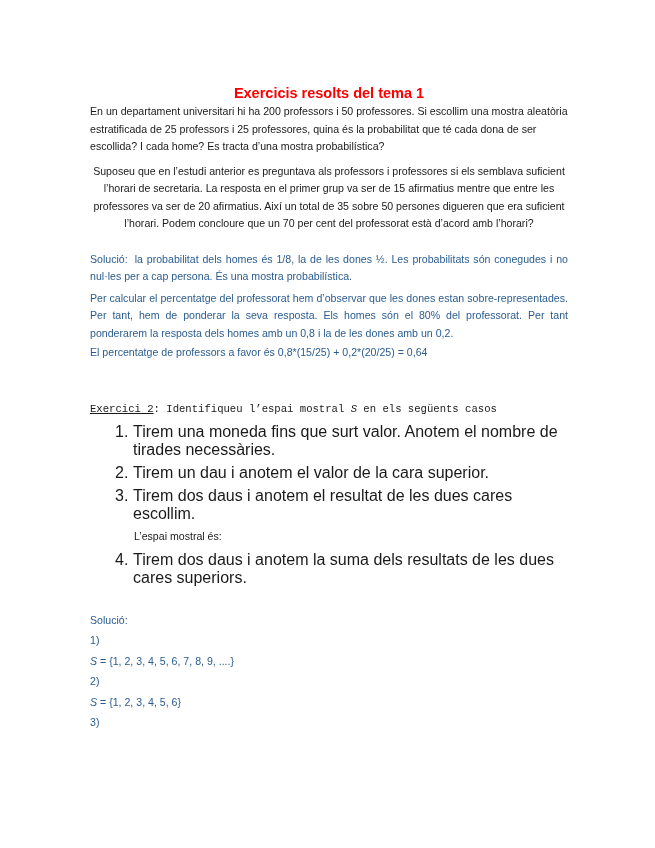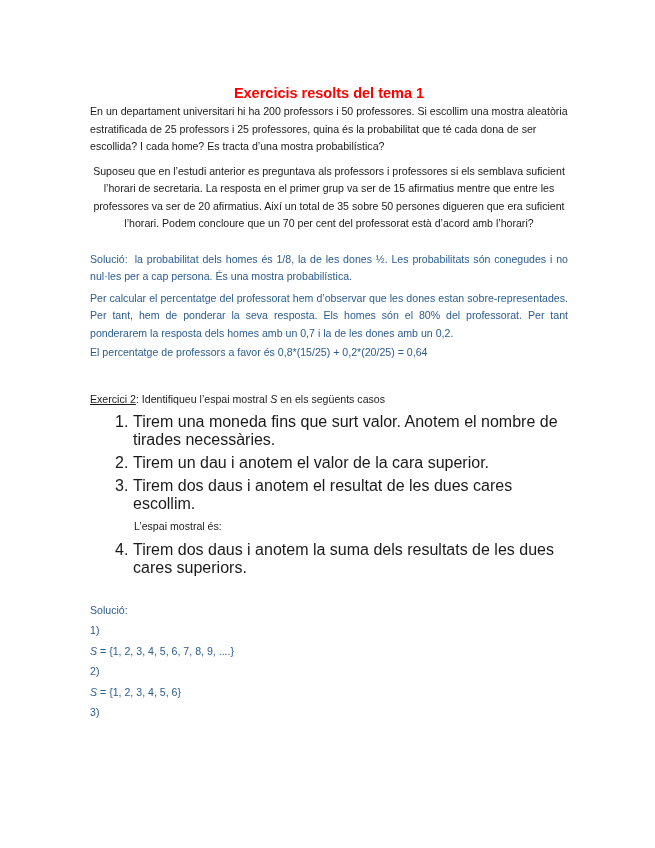--- a/index.html
+++ b/index.html
@@ -27,42 +27,42 @@
   p { margin: 0; font-size: 10.6px; line-height: 17.5px; }
   .u { text-decoration: underline; }
   .ex1-heading { margin-top: 19px; font-weight: normal; }
   .p2 { margin-top: 7px; text-align: center; }
   .blue { color: var(--solution_blue, #2b5c8f); }
   .justify { text-align: justify; }
   .sol-label { padding-right: 7px; }
   .sol1 { margin-top: 18px; }
   .sol2 { margin-top: 4px; }
   .sol3 { margin-top: 2px; }
-  .ex2-heading { margin-top: 29px; }
+  .ex2-heading { margin-top: 39px; font-family: Liberation Mono, monospace; }
   .symbol-s { font-style: italic; }
   .li { display: flex; margin-top: 5px; }
   .li .num { flex: 0 0 18px; margin-left: 25px; }
   .li .li-text { flex: 1 1 auto; }
   .note { margin-top: 5px; margin-left: 44px; }
   .sol2-label { margin-top: 25px; }
   .case { margin-top: 3px; }
 </style>
 </head>
 <body>
 
 <div class="page">
 
   <p class="doc-title">Exercicis resolts del tema 1</p>
 
   <section>
     <p>En un departament universitari hi ha 200 professors i 50 professores. Si escollim una mostra aleatòria estratificada de 25 professors i 25 professores, quina és la probabilitat que té cada dona de ser escollida? I cada home? Es tracta d’una mostra probabilística?</p>
     <p class="p2">Suposeu que en l’estudi anterior es preguntava als professors i professores si els semblava suficient l’horari de secretaria. La resposta en el primer grup va ser de 15 afirmatius mentre que entre les professores va ser de 20 afirmatius. Així un total de 35 sobre 50 persones digueren que era suficient l’horari. Podem concloure que un 70 per cent del professorat està d’acord amb l’horari?</p>
 
     <p class="blue justify sol1"><span class="sol-label">Solució:</span><span>la probabilitat dels homes és 1/8, la de les dones ½. Les probabilitats són conegudes i no nul·les per a cap persona. És una mostra probabilística.</span></p>
-    <p class="blue justify sol2">Per calcular el percentatge del professorat hem d’observar que les dones estan sobre-representades. Per tant, hem de ponderar la seva resposta. Els homes són el 80% del professorat. Per tant ponderarem la resposta dels homes amb un 0,7 i la de les dones amb un 0,2.</p>
+    <p class="blue justify sol2">Per calcular el percentatge del professorat hem d’observar que les dones estan sobre-representades. Per tant, hem de ponderar la seva resposta. Els homes són el 80% del professorat. Per tant ponderarem la resposta dels homes amb un 0,8 i la de les dones amb un 0,2.</p>
     <p class="blue sol3">El percentatge de professors a favor és 0,8*(15/25) + 0,2*(20/25) = 0,64</p>
   </section>
 
   <section>
     <p class="ex2-heading"><span class="u">Exercici 2</span><span>: Identifiqueu l’espai mostral </span><span class="symbol-s">S</span><span> en els següents casos</span></p>
 
     <div class="li">
       <span class="num">1.</span>
       <span class="li-text">Tirem una moneda fins que surt valor. Anotem el nombre de tirades necessàries.</span>
     </div>

